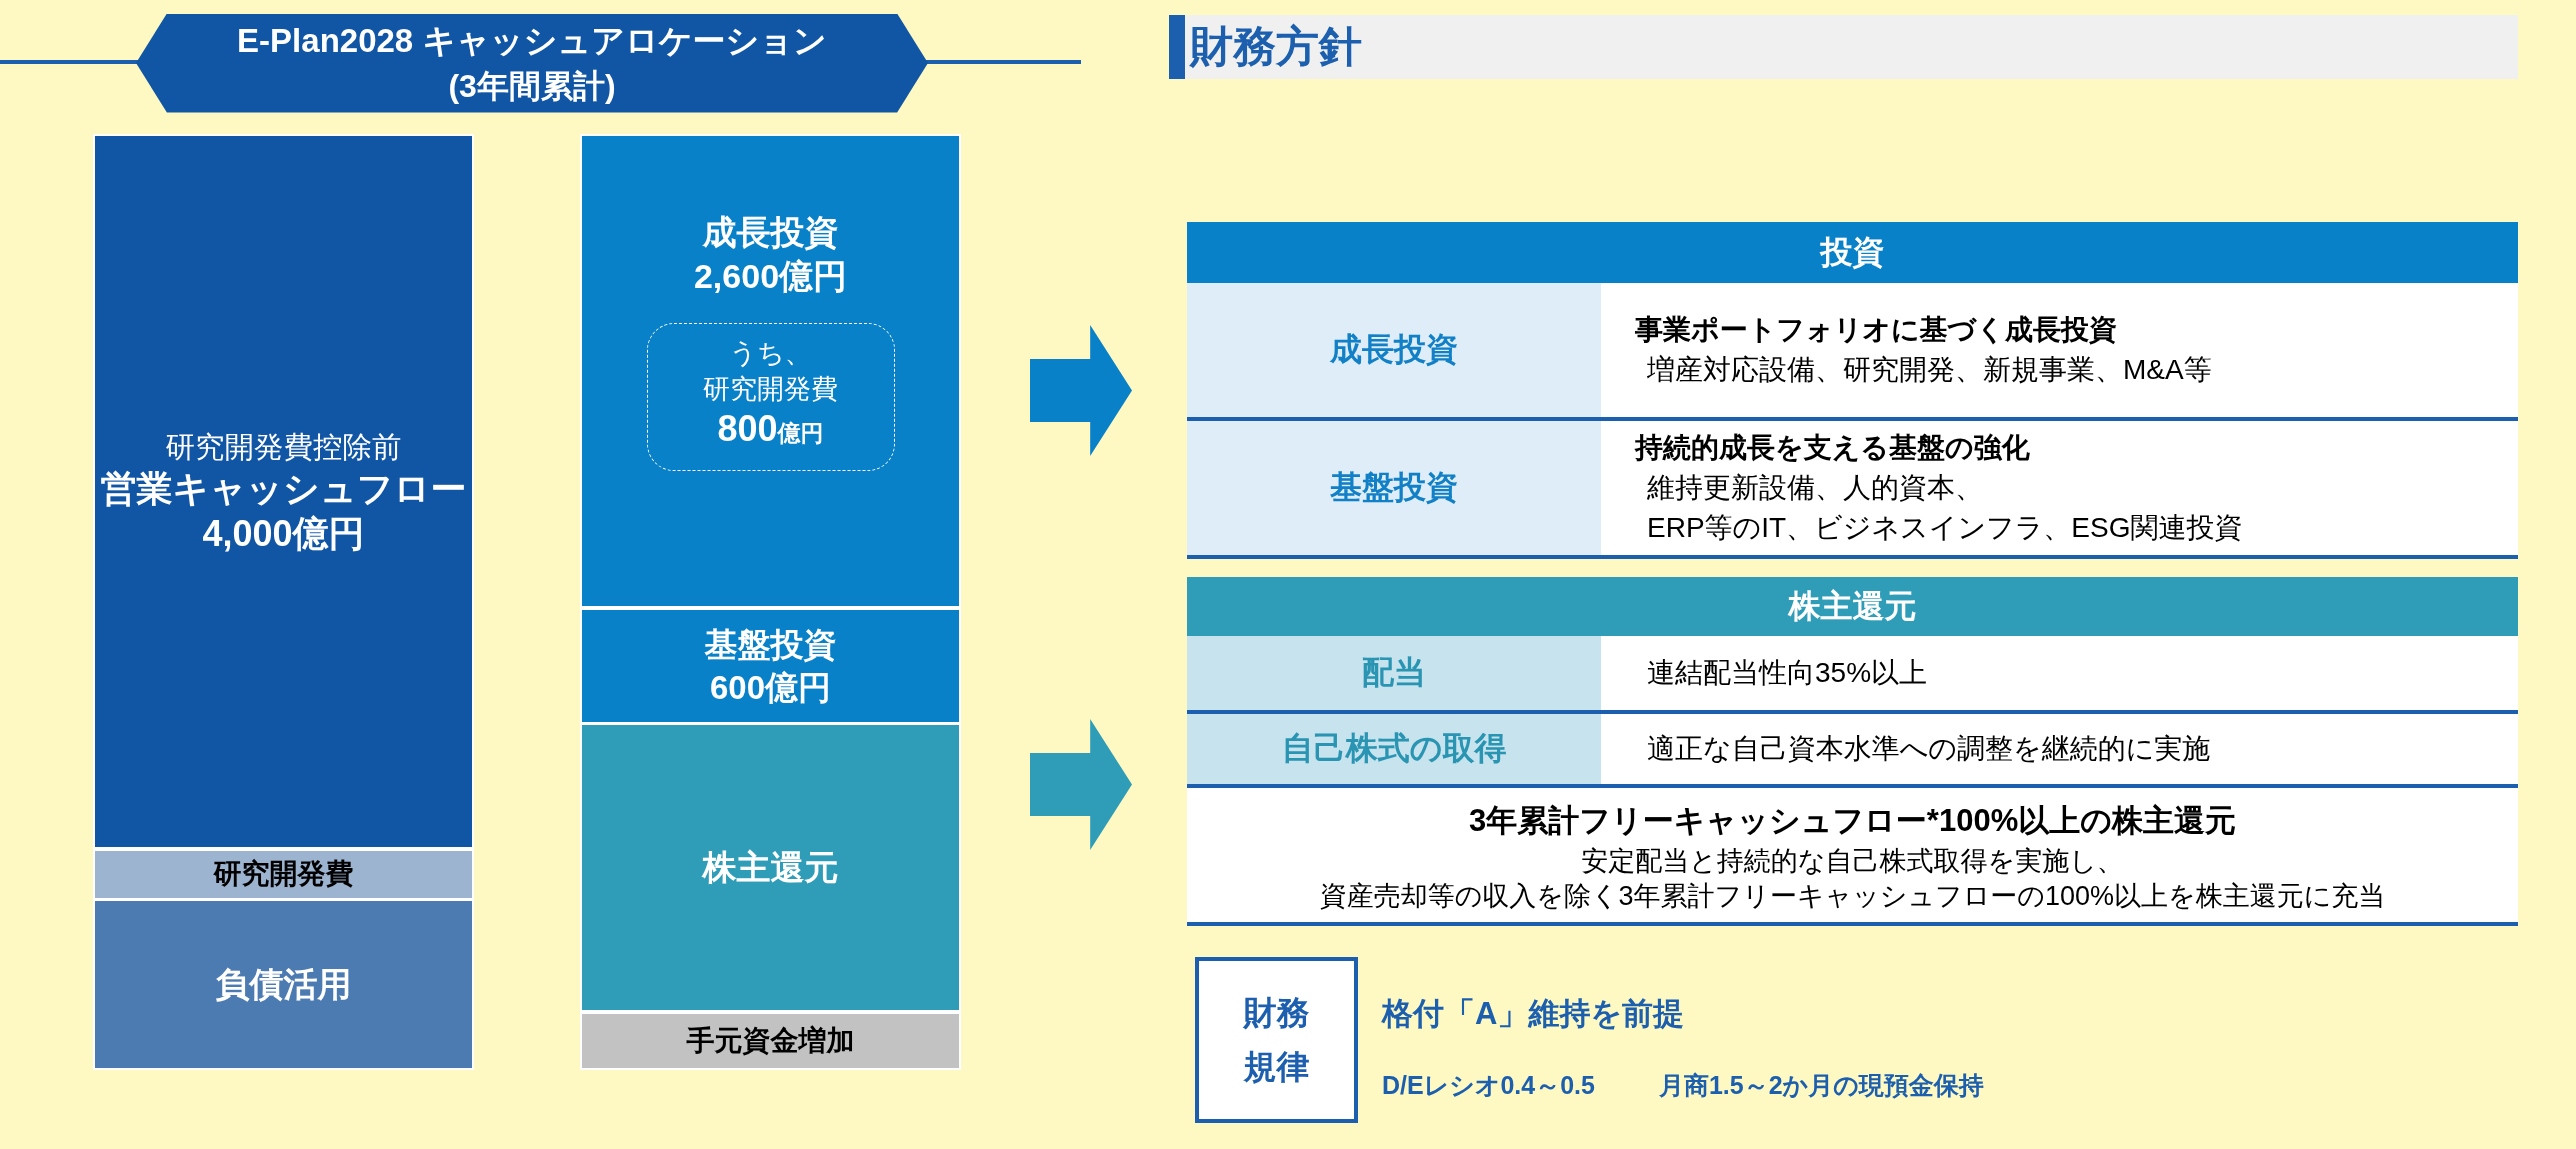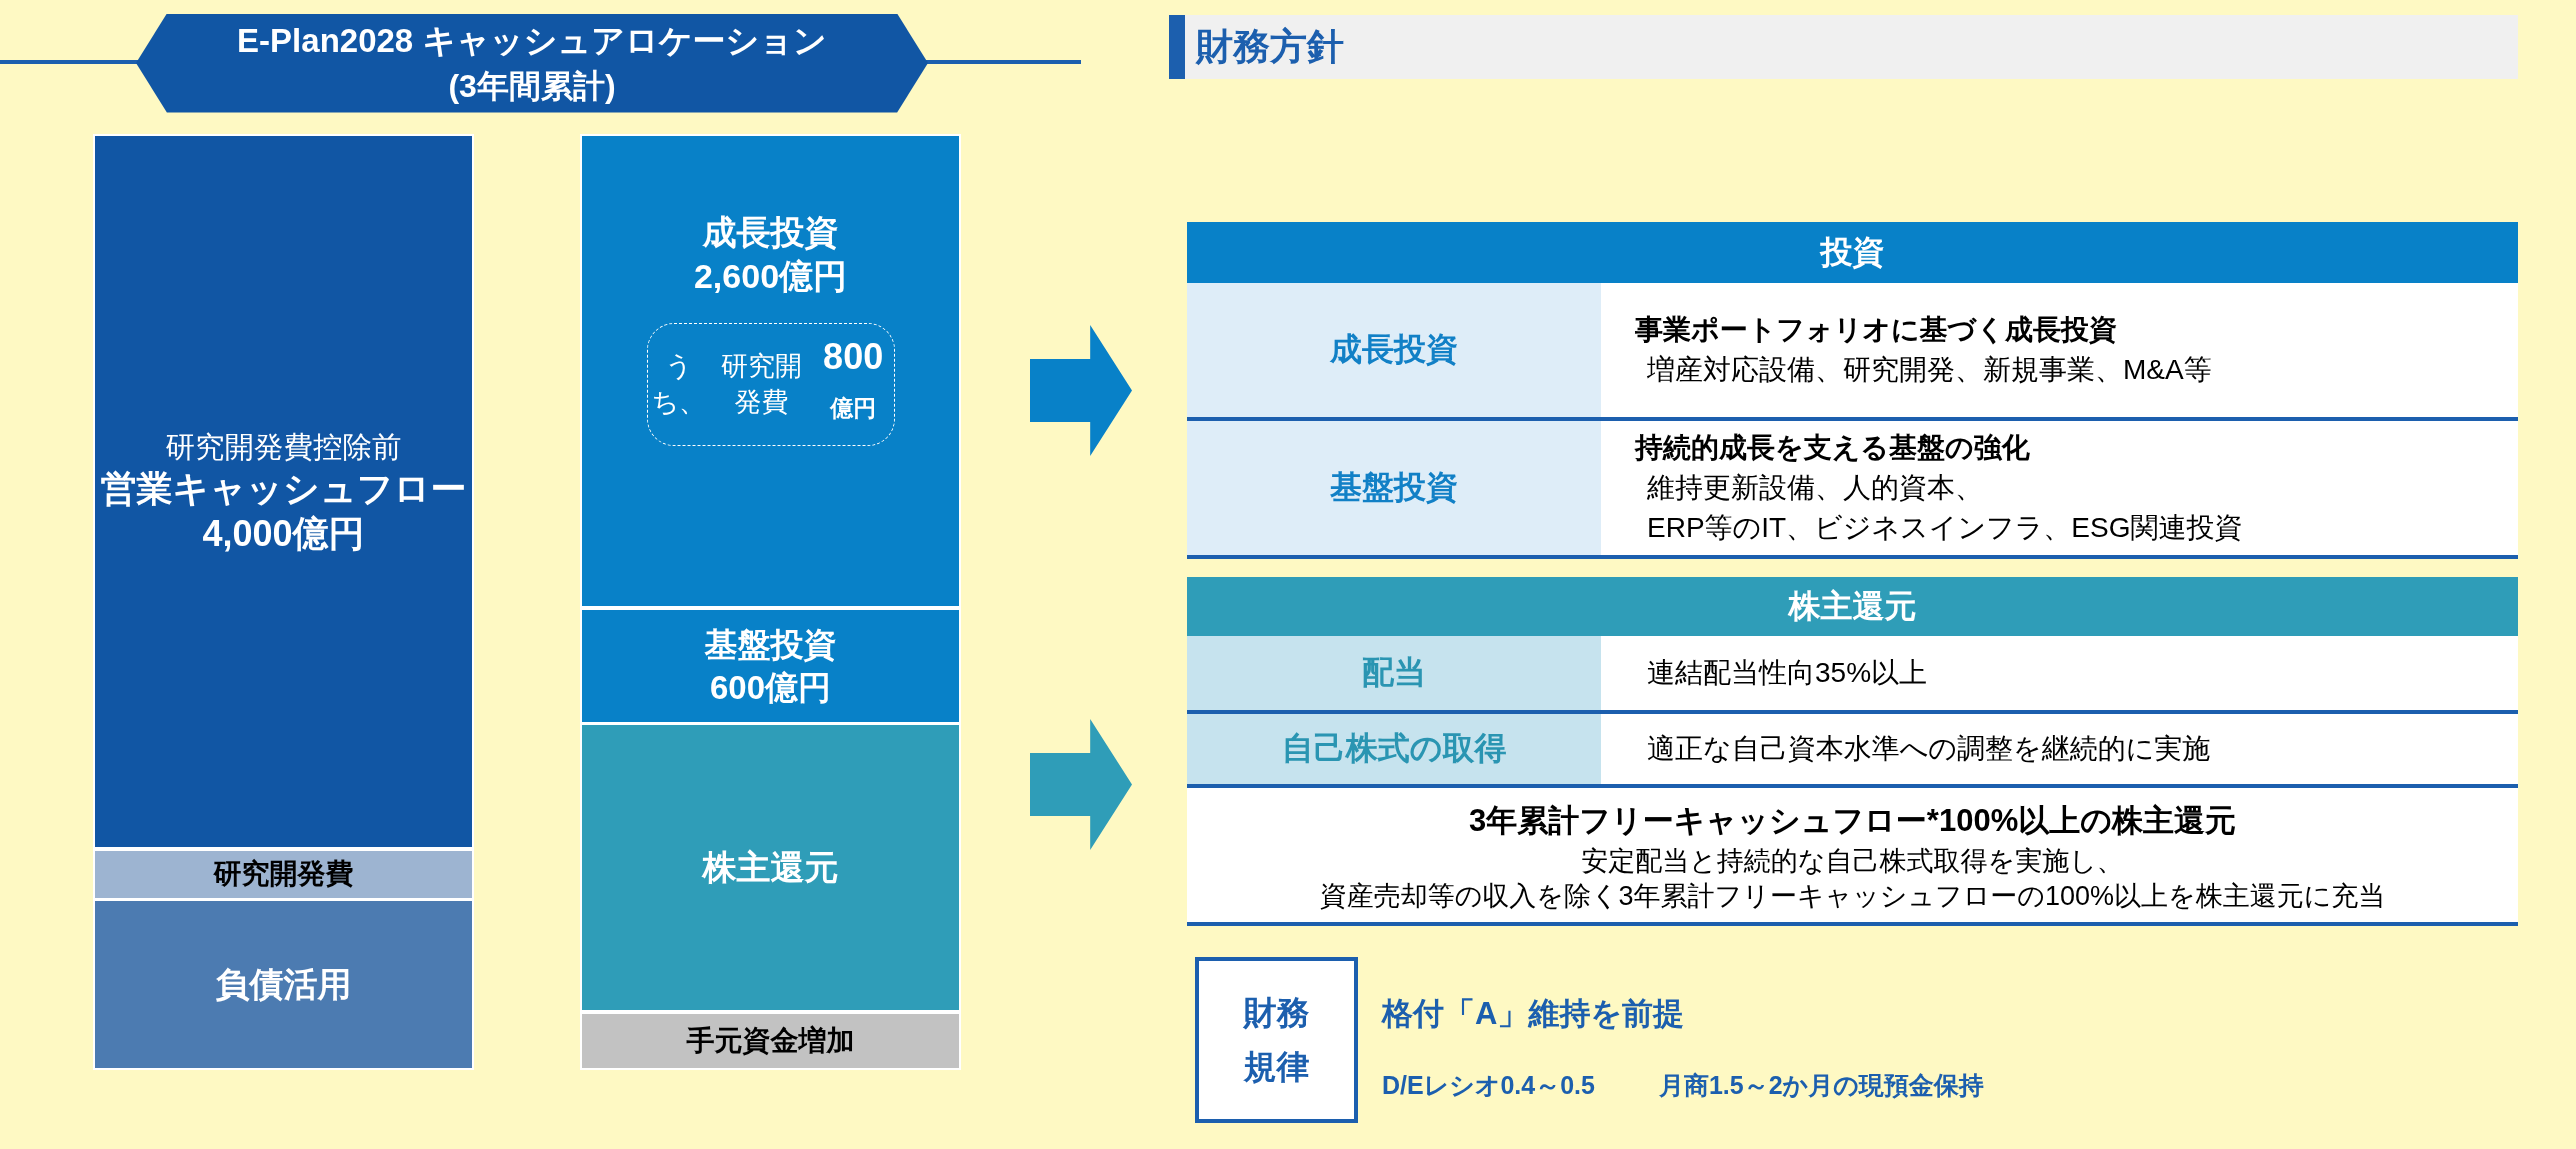--- a/index.html
+++ b/index.html
@@ -24,38 +24,38 @@
   .bar2{left:580px;top:134px;}
   .seg{display:flex;flex-direction:column;justify-content:center;align-items:center;text-align:center;}
   .seg-ocf{height:711px;background:#1156A4;color:#fff;}
   .ocf-l1{font-size:29.5px;line-height:39px;}
   .ocf-l2,.ocf-l3{font-size:36px;font-weight:bold;line-height:45px;}
   .seg-asset{height:47px;background:#9DB4D1;color:#000;font-weight:bold;font-size:28px;}
   .seg-debt{height:167px;background:#4C7BB1;color:#fff;font-weight:bold;font-size:34px;}
   .seg-growth{height:470px;background:#0881C8;color:#fff;justify-content:flex-start;padding-top:74px;box-sizing:border-box;}
   .seg-title,.seg-amount{font-size:34px;font-weight:bold;line-height:44px;}
   .rd-box{margin-top:24.5px;width:248px;box-sizing:border-box;border:1.8px dashed #fff;border-radius:27px;
-          padding:11px 0;display:flex;align-items:center;}
+          padding:11px 0;display:flex;flex-direction:column;align-items:center;}
   .rd-line{font-size:27px;line-height:36px;}
   .rd-val{line-height:43px;}
   .rd-num{font-size:36px;font-weight:bold;}
   .rd-unit{font-size:23px;font-weight:bold;}
   .seg-base{height:112px;background:#0881C8;color:#fff;}
   .seg-base .seg-title,.seg-base .seg-amount{font-size:33px;line-height:43px;font-weight:bold;}
   .seg-return{height:285px;background:#2F9DB8;color:#fff;font-weight:bold;font-size:34px;}
   .seg-cash{height:54px;background:#C2C2C2;color:#000;font-weight:bold;font-size:28px;}
   
   .arrow{position:absolute;left:1030px;width:102px;height:131px;
          clip-path:polygon(0 26%,59% 26%,59% 0,100% 50%,59% 100%,59% 74%,0 74%);}
   .arrow1{top:325px;background:#0881C8;}
   .arrow2{top:719px;background:#2F9DB8;}
   
   .section-header{position:absolute;left:1169px;top:14.7px;width:1349px;height:64px;box-sizing:border-box;
-    background:#F0F0F0;border-left:16.6px solid #1C5FAE;display:flex;align-items:center;padding-left:11px;
-    color:#1C5FAE;font-weight:bold;font-size:37px;}
+    background:#F0F0F0;border-left:16.6px solid #1C5FAE;display:flex;align-items:center;padding-left:5px;
+    color:#1C5FAE;font-weight:bold;font-size:43px;}
   .rtable{position:absolute;left:1187px;width:1331px;border-bottom:4.3px solid #1C5FAE;}
   .inv-table{top:202px;}
   .ret-table{top:577px;}
   .t-header{display:flex;align-items:center;justify-content:center;color:#fff;font-weight:bold;font-size:32px;}
   .inv-h{height:61px;background:#0881C8;margin-top:20px;}
   .ret-h{height:59px;background:#2F9DB8;}
   .t-row{display:flex;}
   .t-row + .t-row,.t-summary{border-top:4.3px solid #1C5FAE;}
   .t-label{width:414px;flex:0 0 414px;display:flex;align-items:center;justify-content:center;
            font-weight:bold;font-size:32px;}

